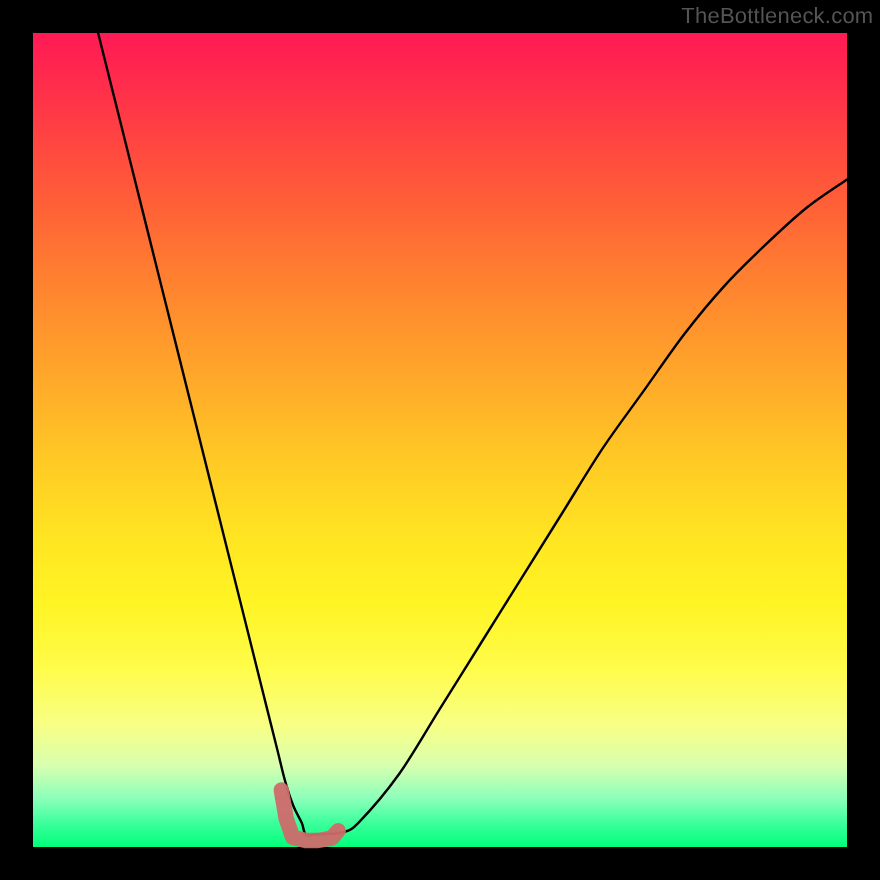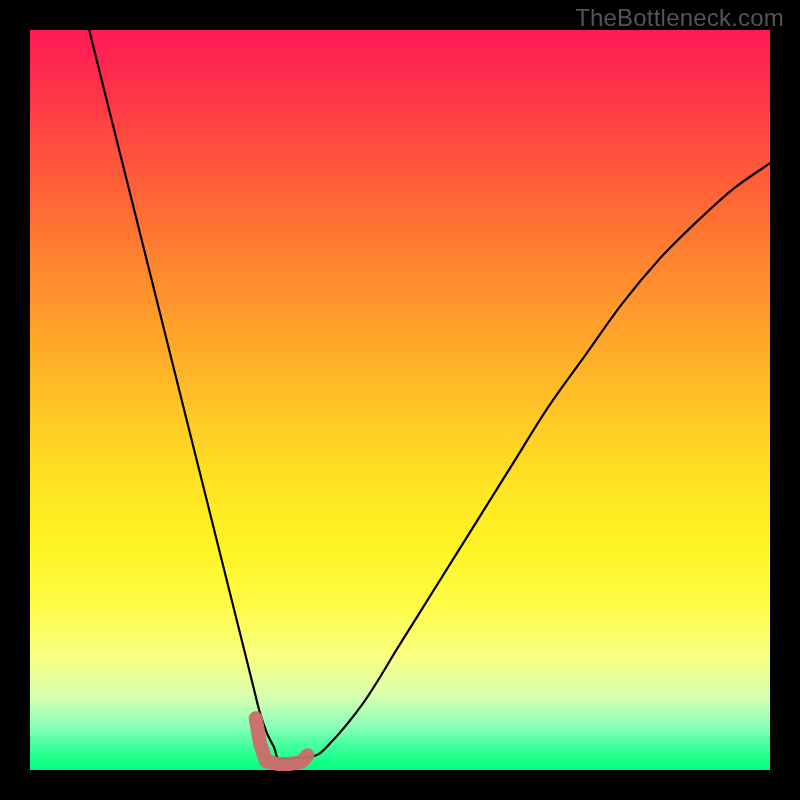--- a/index.html
+++ b/index.html
@@ -7,23 +7,23 @@
     width: 800px;
     height: 800px;
     background: #000;
     position: relative;
     overflow: hidden;
     font-family: Arial, Helvetica, sans-serif;
   }
   .watermark {
     position: absolute;
     top: 4px;
-    right: 16px;
+    right: 6px;
     color: #555;
-    font-size: 24px;
+    font-size: 20px;
     font-weight: 500;
     z-index: 10;
     letter-spacing: 0.2px;
   }
   .plot-area {
     position: absolute;
     top: 30px;
     left: 30px;
     width: 740px;
     height: 740px;

